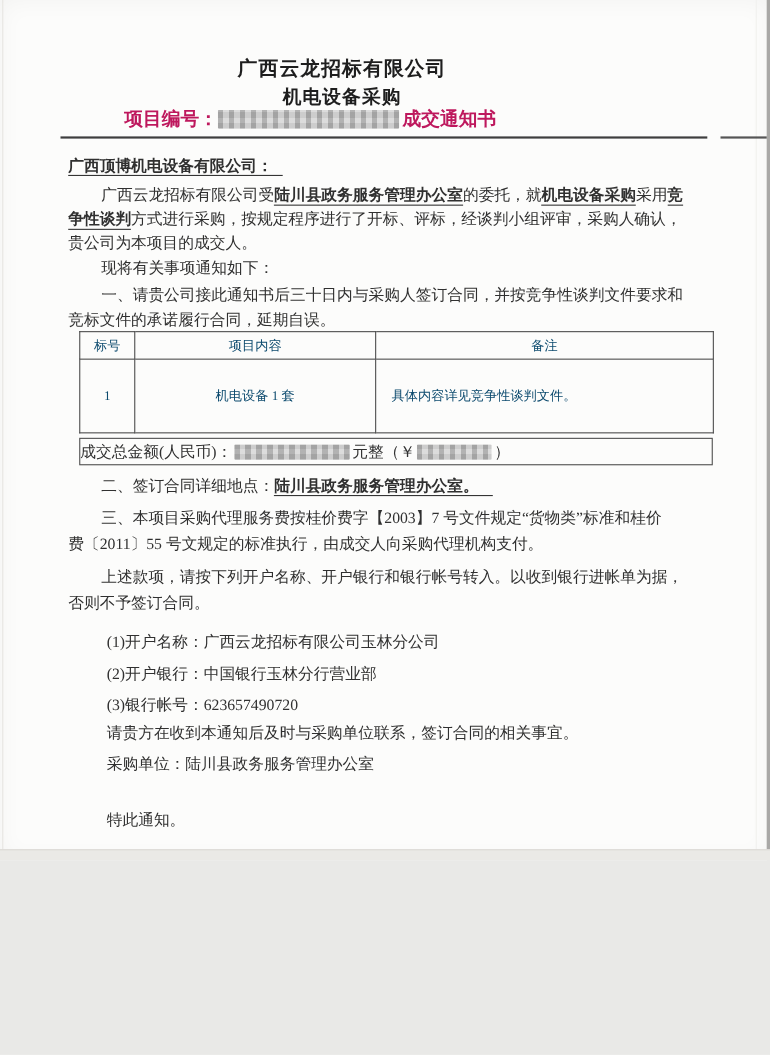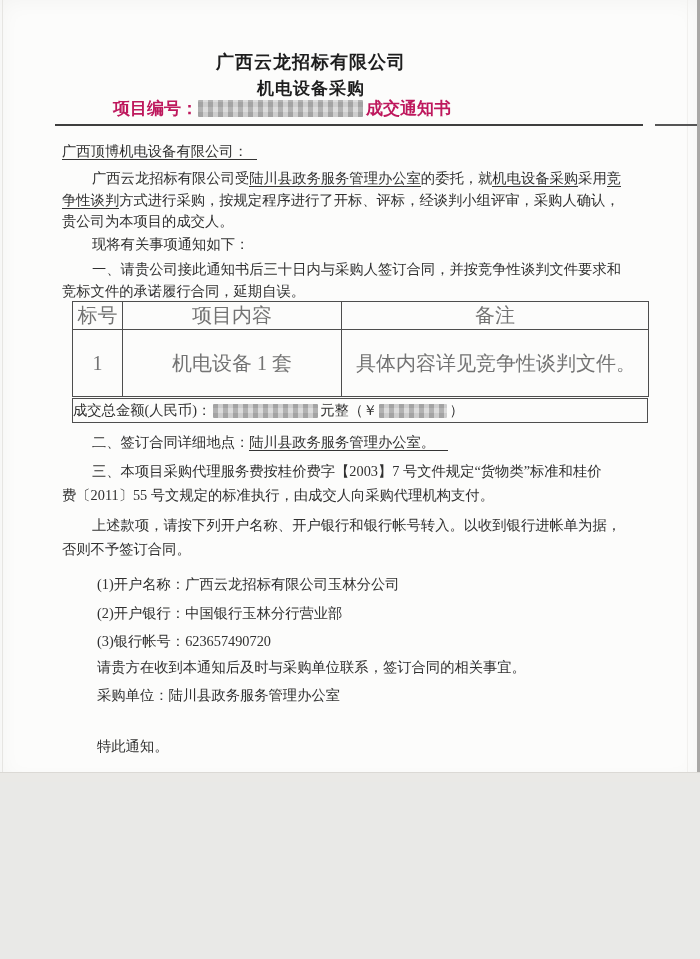--- a/index.html
+++ b/index.html
@@ -16,35 +16,35 @@
 
   
   .t1{position:absolute;top:50px;left:0;width:622px;text-align:center;font-size:18px;font-weight:bold;color:#1e1e1e;letter-spacing:1px;}
   .t2{position:absolute;top:77px;left:0;width:622px;text-align:center;font-size:17px;font-weight:bold;color:#1e1e1e;letter-spacing:1px;}
   .projline{position:absolute;top:98px;left:113px;height:20px;display:flex;align-items:center;font-size:17px;font-weight:bold;color:#be185d;white-space:nowrap;}
   .hr-main{position:absolute;top:124px;left:55px;width:588px;height:2px;background:#3e3e3e;}
   .hr-tail{position:absolute;top:124px;left:655px;width:42px;height:2px;background:#555;}
 
   
   .line{position:absolute;white-space:nowrap;font-size:14.3px;line-height:17px;color:#303030;}
-  .bu{font-weight:normal;border-bottom:1.4px solid #343434;margin-top:20px;}
+  .bu{font-weight:bold;border-bottom:1.4px solid #343434;margin-top:20px;}
   .pad8{padding-right:9px;}
   .pad12{padding-right:13px;}
 
   
   .redact{display:inline-block;vertical-align:-2px;height:14px;border-radius:1px;
     background:
       repeating-linear-gradient(90deg, rgba(138,138,138,.55) 0 5px, rgba(214,214,214,.55) 5px 10px),
       repeating-linear-gradient(0deg, #c2c2c2 0 5px, #e3e3e3 5px 10px);
     filter:blur(.6px);}
   .redact.hdr{height:17px;vertical-align:-3px;}
 
   
   .tblwrap{position:absolute;left:72px;top:301px;width:576px;}
-  table{border-collapse:collapse;table-layout:fixed;width:576px;font-size:20px;color:#737373;}
+  table{border-collapse:collapse;table-layout:fixed;width:576px;font-size:12px;color:#0c4a6e;}
   th,td{border:1.6px solid #4e4e4e;text-align:center;font-weight:normal;padding:0;}
   tr.hd th{height:24px;}
   tr.dt td{height:66px;}
   td.note{text-align:left;padding-left:14px;}
   .totalbox{position:absolute;left:72px;top:398px;width:576px;height:25px;border:1.6px solid #4e4e4e;
     display:flex;align-items:center;padding-left:0;box-sizing:border-box;font-size:14.3px;color:#303030;white-space:nowrap;}
 
   
   .sig1{position:absolute;top:850px;left:442px;font-size:14.5px;color:#2c2c2c;letter-spacing:.5px;white-space:nowrap;}
   .sig2{position:absolute;top:875px;left:456px;font-size:14.5px;color:#2c2c2c;white-space:nowrap;}

